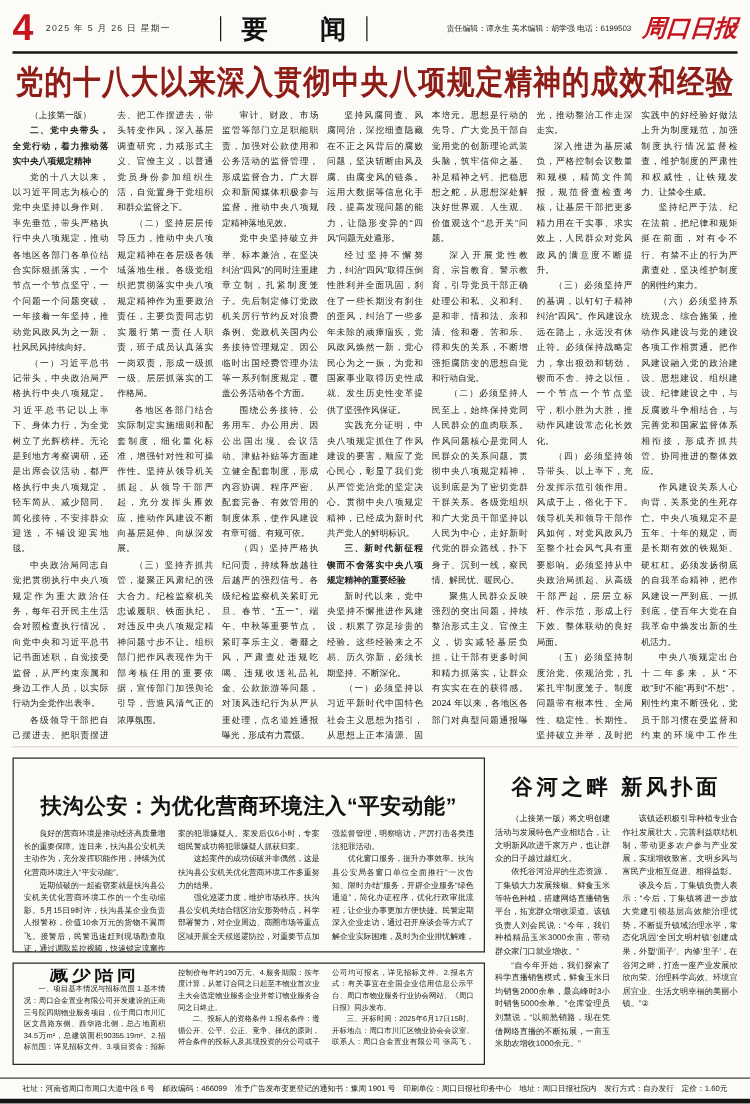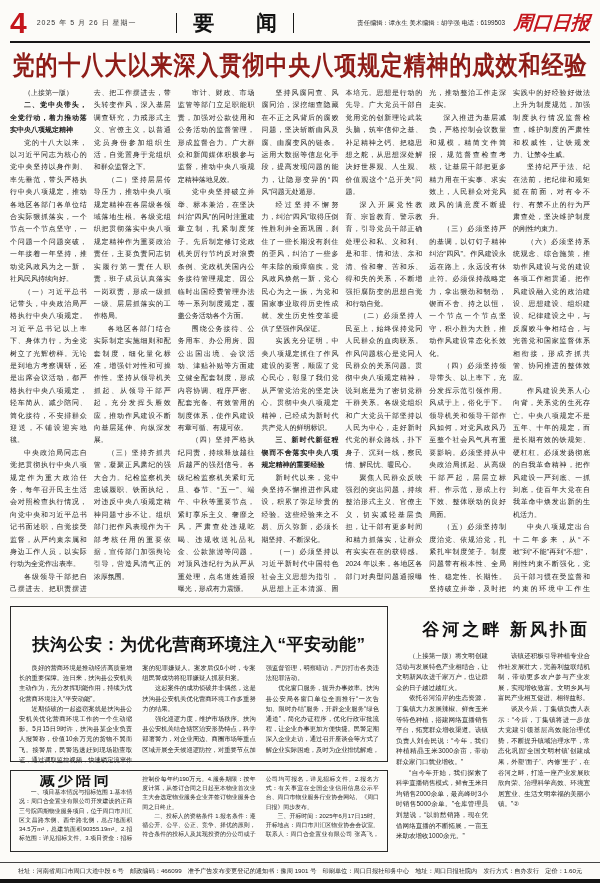--- a/index.html
+++ b/index.html
@@ -35,21 +35,21 @@
   
   .bottom{display:flex;gap:8px;margin-top:8px;}
   .left-col{width:378px;flex:none;}
   .fugou-box{border:1px solid #2a2a2a;box-sizing:border-box;height:156px;padding:6px 8px 4px;background:#fcfbf8;}
   .fugou-head{text-align:center;font-size:17px;font-weight:800;margin:20px 0 7px;letter-spacing:0.5px;color:#111;}
   .fugou-cols{column-count:3;column-gap:10px;column-fill:auto;font-size:6.3px;line-height:10.2px;text-align:justify;height:112px;overflow:hidden;}
   .tender-box{border:1px solid #2a2a2a;box-sizing:border-box;height:82px;margin-top:8px;padding:4px 8px;background:#fcfbf8;}
   .tender-cols{column-count:3;column-gap:10px;column-fill:auto;font-size:5.9px;line-height:9.2px;text-align:justify;height:70px;overflow:hidden;}
   .tender-title{font-size:15px;font-weight:800;text-align:center;margin:0 0 4px;letter-spacing:3px;color:#111;}
   .right-col{flex:1;min-width:0;}
-  .guhe-head{text-align:right;font-size:17px;font-weight:800;margin:12px 0 10px;letter-spacing:3px;color:#111;}
+  .guhe-head{text-align:center;font-size:17px;font-weight:800;margin:12px 0 10px;letter-spacing:3px;color:#111;}
   .guhe-cols{column-count:2;column-gap:10px;column-fill:auto;font-size:6.5px;line-height:10.6px;text-align:justify;height:200px;overflow:hidden;}
   
   .footer{
     position:absolute;left:0;right:0;bottom:0;
   }
   .footer-rule{border-top:1px solid #444;margin:0;}
   .footer-text{font-size:6.2px;color:#222;text-align:center;padding:4px 6px 3px;white-space:nowrap;}
   .footer-bar{height:4px;background:#141414;}
 </style>
 </head>

